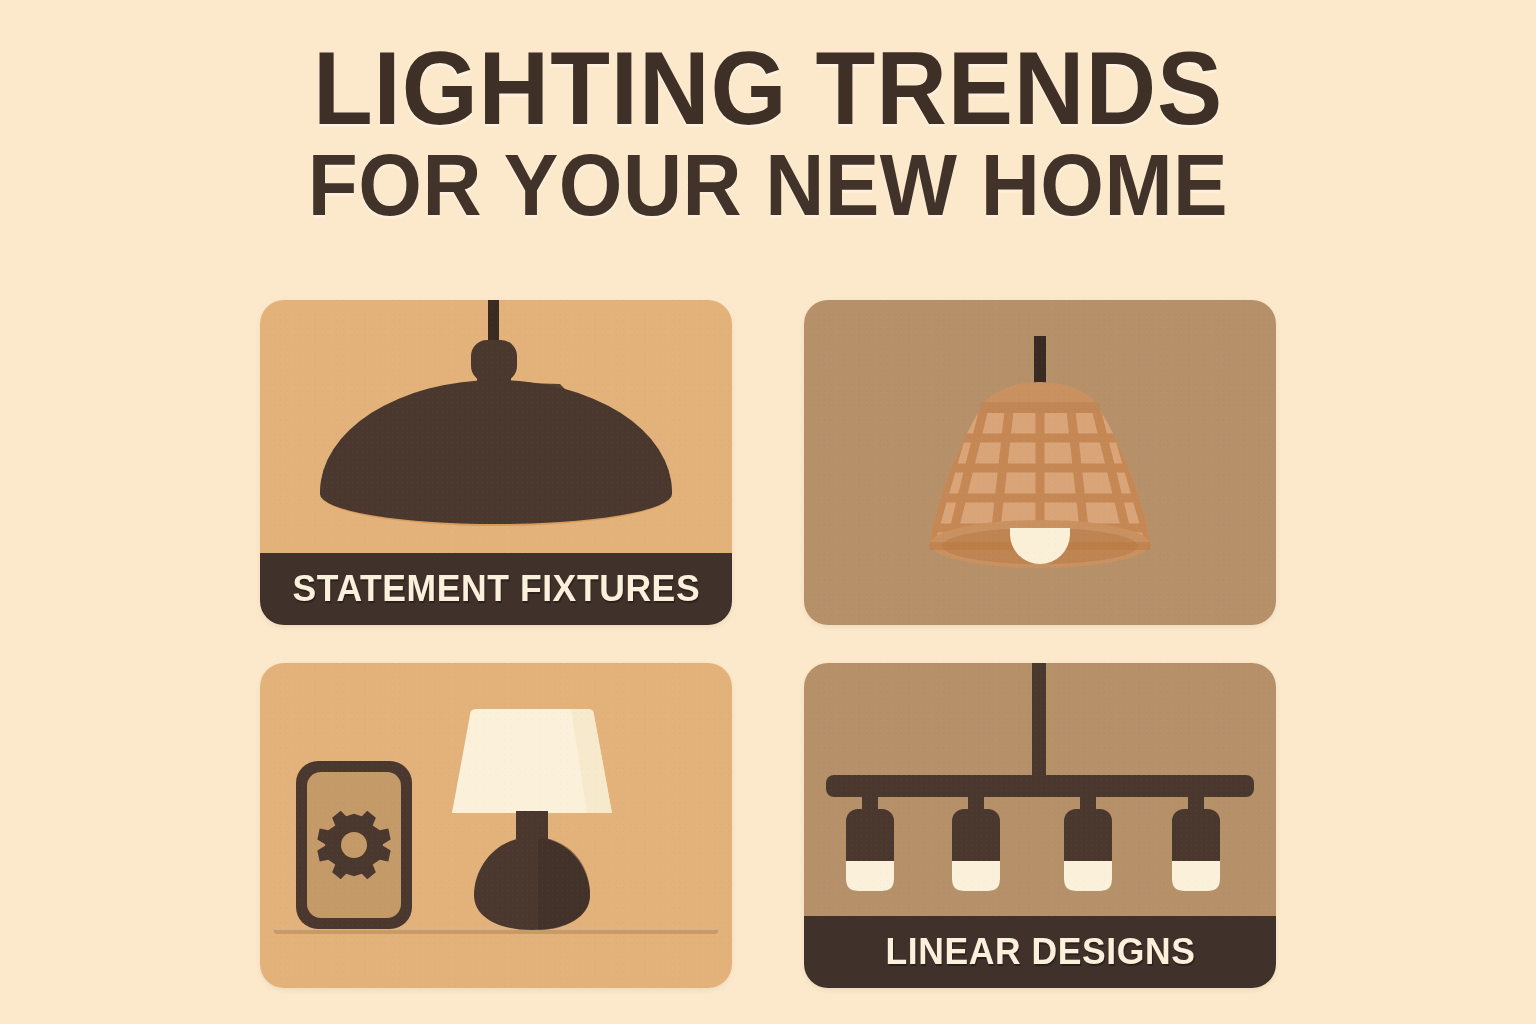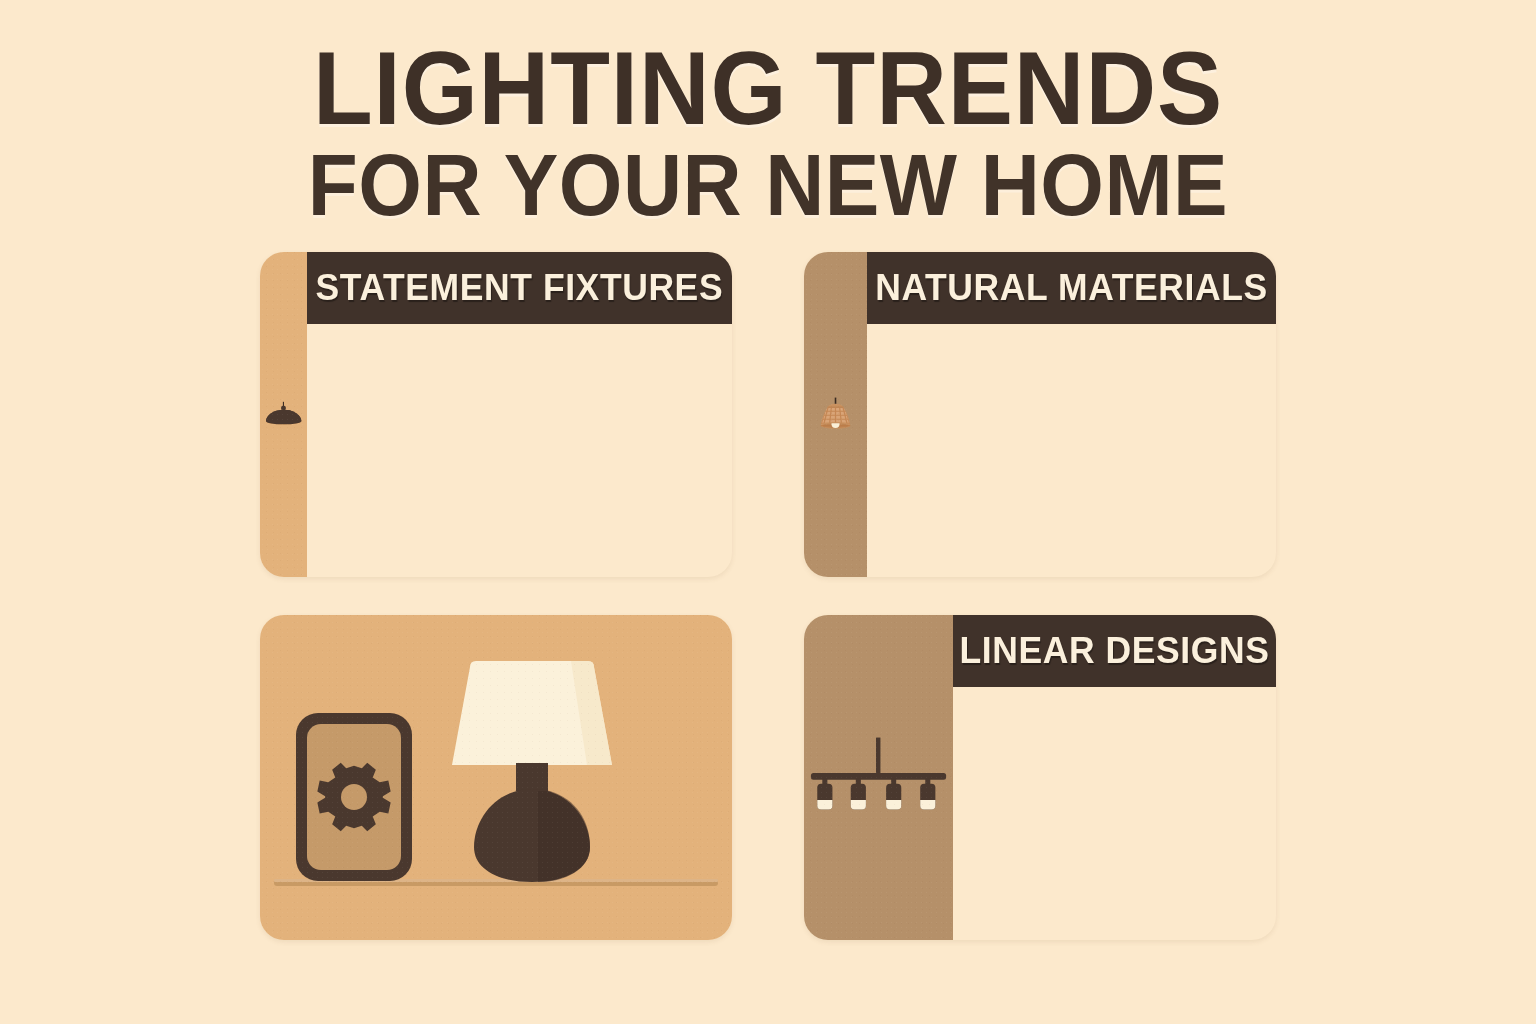--- a/index.html
+++ b/index.html
@@ -14,20 +14,21 @@
     font-family: "Liberation Sans", sans-serif;
     position: relative;
   }
   .poster {
     position: absolute;
     inset: 0;
     background: #FCE9CC;
     display: flex;
     flex-direction: column;
     align-items: center;
+    gap: 48px;
   }
 
   
   .title-block {
     width: 100%;
     text-align: center;
     padding-top: 38px;
     user-select: none;
   }
   .title-line-1 {
@@ -59,21 +60,21 @@
     grid-template-columns: 472px 472px;
     grid-template-rows: 325px 325px;
     column-gap: 72px;
     row-gap: 38px;
   }
   .card {
     position: relative;
     border-radius: 24px;
     overflow: hidden;
     display: flex;
-    flex-direction: row;
+    flex-direction: column;
     box-shadow: 0 2px 5px rgba(120, 85, 50, 0.10);
   }
   .card-art {
     position: relative;
     flex: 1 1 auto;
     overflow: hidden;
   }
   .card-art::after {
     
     content: "";
@@ -202,23 +203,20 @@
 
           <ellipse cx="236" cy="208" rx="110" ry="24" fill="#C9915F"></ellipse>
           <ellipse cx="236" cy="210" rx="98" ry="18" fill="#BE8452"></ellipse>
 
           <path d="M126 206 L346 206 L346 214 L126 214 Z" fill="#B9763F" opacity="0.5"></path>
 
           <path d="M206 198 a30 30 0 0 0 60 0 Z" fill="#FAF0D8"></path>
           <rect x="206" y="192" width="60" height="8" fill="#FAF0D8"></rect>
         </svg>
       </div>
-      <div class="card-label">
-        <span>NATURAL MATERIALS</span>
-      </div>
     </div>
 
     <div class="card">
       <div class="card-art bg-light">
         <svg class="art-svg" viewBox="0 0 472 253" preserveAspectRatio="xMidYMid meet">
 
           <rect x="14" y="228" width="444" height="7" rx="3" fill="#C89A64"></rect>
           <rect x="14" y="228" width="444" height="3" rx="1" fill="#DDB487"></rect>
 
           <g>

